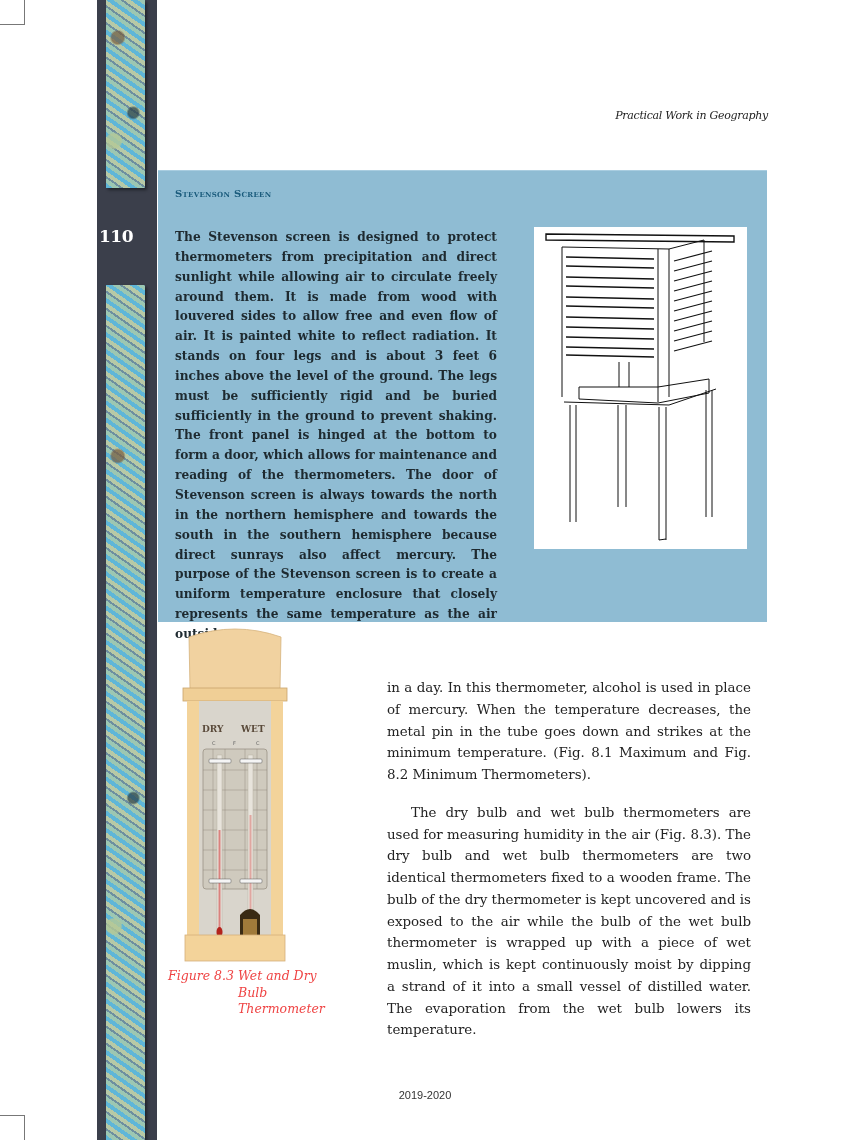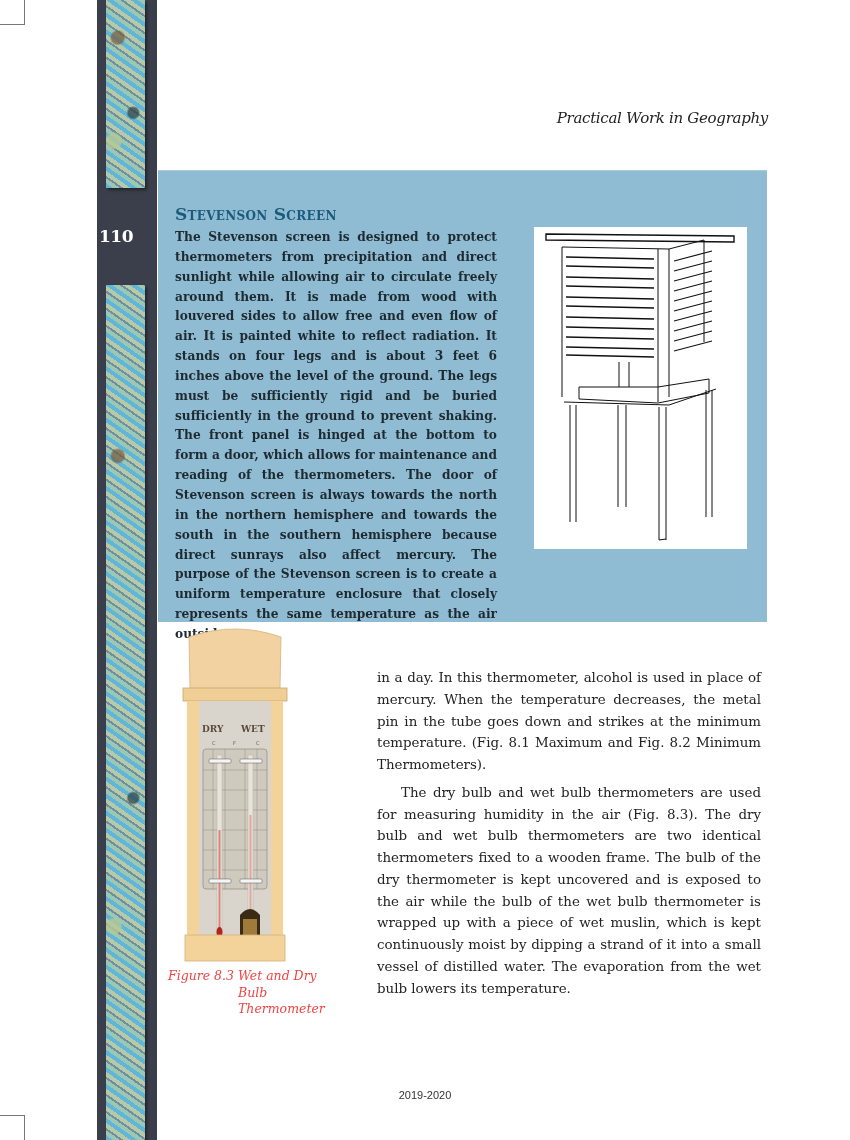--- a/index.html
+++ b/index.html
@@ -30,33 +30,33 @@
   .sat-bottom { top: 285px; height: 855px; }
   .page-number {
     position: absolute; left: 99px; top: 226px; width: 60px;
     color: #ffffff; font-family: "DejaVu Serif", serif; font-weight: bold;
     font-size: 17px; letter-spacing: -0.5px;
   }
 
   .running-head {
     position: absolute; right: 82px; top: 109px;
     font-family: "DejaVu Serif", serif; font-style: italic;
-    font-size: 15px; color: #222; letter-spacing: -0.3px;
+    font-size: 11px; color: #222; letter-spacing: -0.3px;
   }
 
   .box {
     position: absolute; left: 158px; top: 170px; width: 609px; height: 452px;
     background: #8fbcd3;
     box-sizing: border-box;
     border-top: 1px solid #a9cde0;
   }
   .box-title {
     position: absolute; left: 17px; top: 17px;
-    color: #1a5b7c; font-weight: bold; font-size: 17px;
-    font-variant: small-caps; letter-spacing: 0.3px; margin-top: 16px;
+    color: #1a5b7c; font-weight: bold; font-size: 10px;
+    font-variant: small-caps; letter-spacing: 0.3px;
   }
   .box-text {
     position: absolute; left: 17px; top: 57px; width: 322px;
     font-size: 12.2px; line-height: 19.85px; color: #1e2a30;
     text-align: justify;
     font-weight: bold;
   }
   .box-figure {
     position: absolute; left: 376px; top: 56px; width: 213px; height: 322px;
     background: #ffffff;
@@ -72,21 +72,21 @@
     font-style: italic; font-size: 12.5px; line-height: 16.5px; color: #ef4444;
   }
   .figure-caption .line { display: block; }
   .figure-caption .indent { padding-left: 70px; font-style: italic; }
 
   .main-text {
     position: absolute; left: 371px; top: 661px; width: 396px;
     font-size: 13.4px; line-height: 21.75px; color: #222;
     text-align: justify;
   }
-  .main-text p { margin: 6px; }
+  .main-text p { margin: 16px; }
   .main-text p.indent { text-indent: 24px; }
 
   .footer-year {
     position: absolute; left: 0; width: 850px; top: 1089px;
     text-align: center; font-family: "Liberation Sans", sans-serif;
     font-size: 11px; color: #333;
   }
 </style>
 </head>
 <body>

